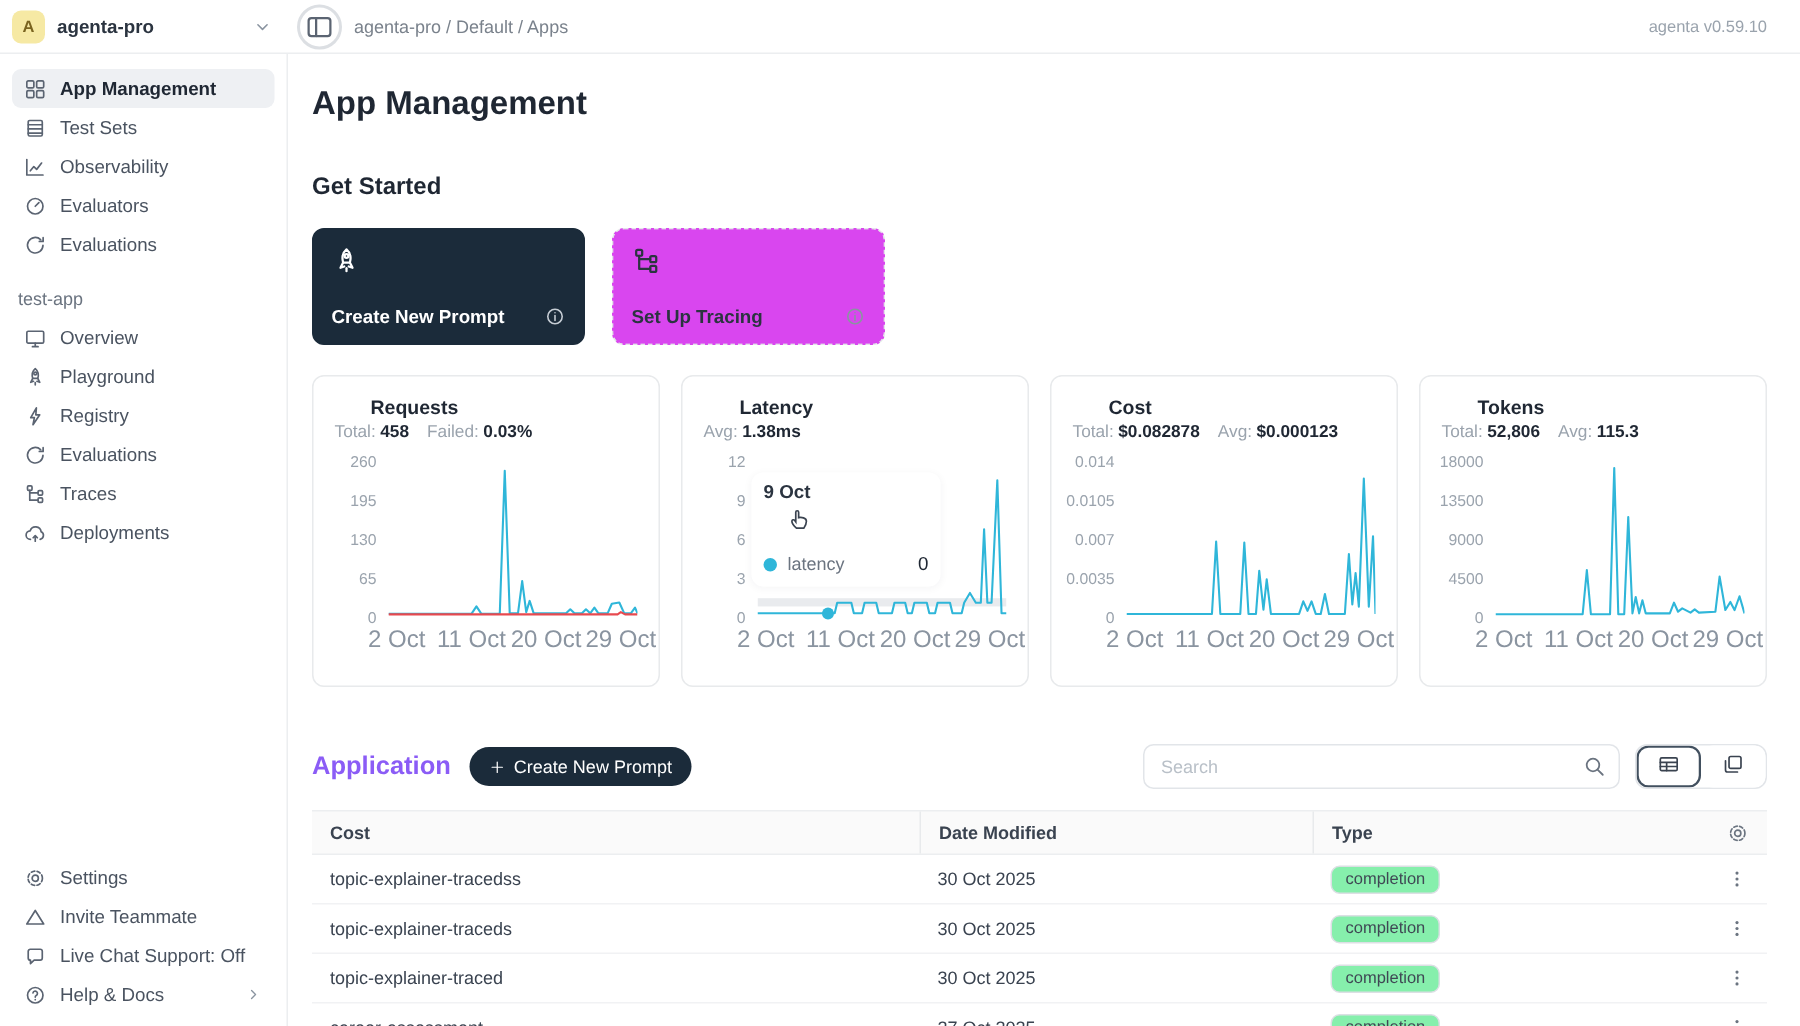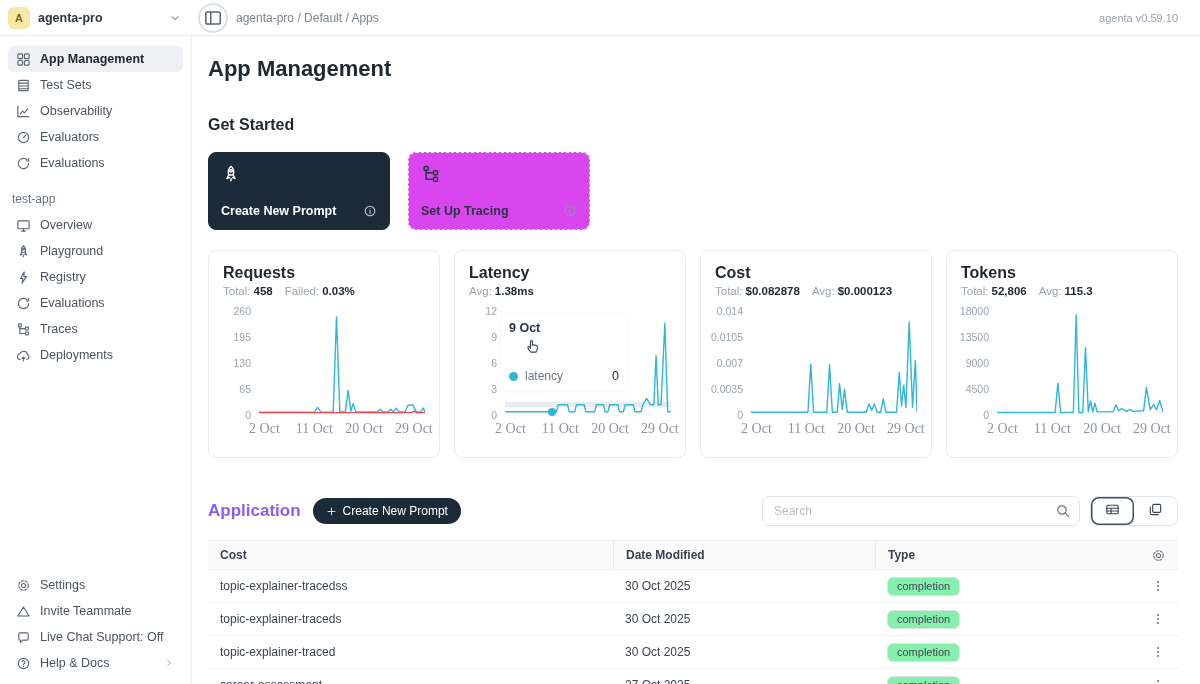--- a/index.html
+++ b/index.html
@@ -50,31 +50,31 @@
   .gs-foot { display:flex; align-items:center; justify-content:space-between; }
   .gs-label { font-size:12.5px; font-weight:600; color:#2b3440; }
   .gs-card.dark .gs-label { color:#fff; }
   .gs-info { width:14px; height:14px; color:#8a94a0; }
   .gs-card.dark .gs-info { color:#c6cdd4; }
   .gs-info svg { width:14px; height:14px; }
 
   
   .charts-row { display:flex; gap:14px; margin-top:20px; }
   .chart-card { flex:1; height:208px; border:1px solid #e8eaec; border-radius:8px; padding:13px 14px; position:relative; background:#fff; }
-  .chart-title { font-size:16px; font-weight:700; color:#1f2733; }
+  .chart-title { font-size:13px; font-weight:700; color:#1f2733;margin-left:24px; }
   .chart-stats { display:flex; gap:12px; margin-top:3px; font-size:11.5px; }
   .chart-stats .lbl { color:#9aa3ad; margin-right:3px; }
   .chart-stats .val { color:#1f2733; font-weight:700; }
   .chart-body { display:flex; margin-top:14px; }
   .yaxis { width:36px; flex:0 0 36px; position:relative; height:104px; }
   .yaxis span { position:absolute; right:8px; transform:translateY(-50%); font-size:10.5px; color:#9aa3ad; }
   .plotwrap { flex:1; position:relative; height:104px; }
   .plotwrap svg.plot { width:100%; height:104px; display:block; }
   .xlabels { position:relative; height:16px; margin-top:6px; }
-  .xlabels span { position:absolute; transform:translateX(-50%); font-size:14px; color:#8a94a0; white-space:nowrap;font-family:Liberation Serif, serif; }
+  .xlabels span { position:absolute; transform:translateX(-50%); font-size:16px; color:#8a94a0; white-space:nowrap; }
   .marker-dot { position:absolute; width:8px; height:8px; border-radius:50%; background:#2fb6d9; }
 
   .chart-tooltip { position:absolute; left:46px; top:64px; width:126px; z-index:3; background:rgba(255,255,255,0.92);
     border-radius:8px; padding:6px 8px 8px 8px; box-shadow:0 1px 6px rgba(30,40,50,0.05); }
   .tt-date { font-size:12.5px; font-weight:600; color:#2b3440; }
   .tt-cursor { width:18px; height:18px; margin:2px 0 14px 16px; }
   .tt-cursor svg { width:18px; height:18px; }
   .tt-row { display:flex; align-items:center; gap:7px; }
   .tt-dot { width:9px; height:9px; border-radius:50%; background:#2fb6d9; flex:0 0 9px; }
   .tt-name { font-size:12px; color:#6b7480; }

